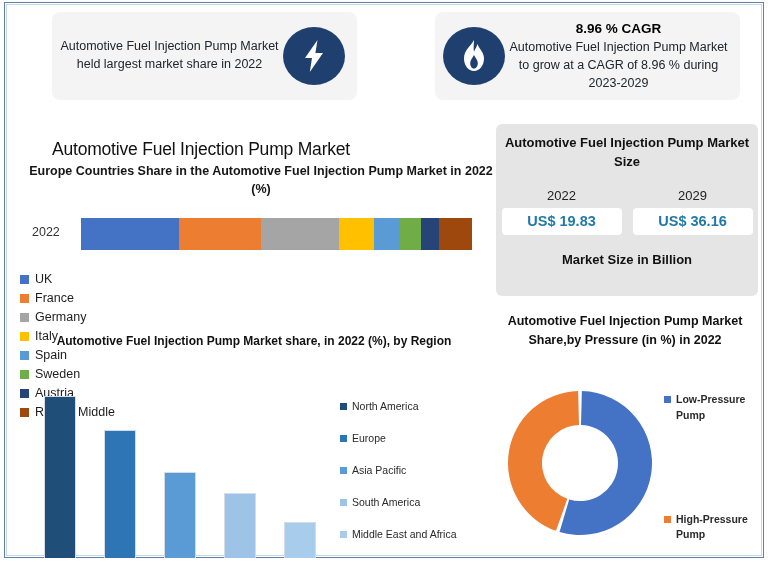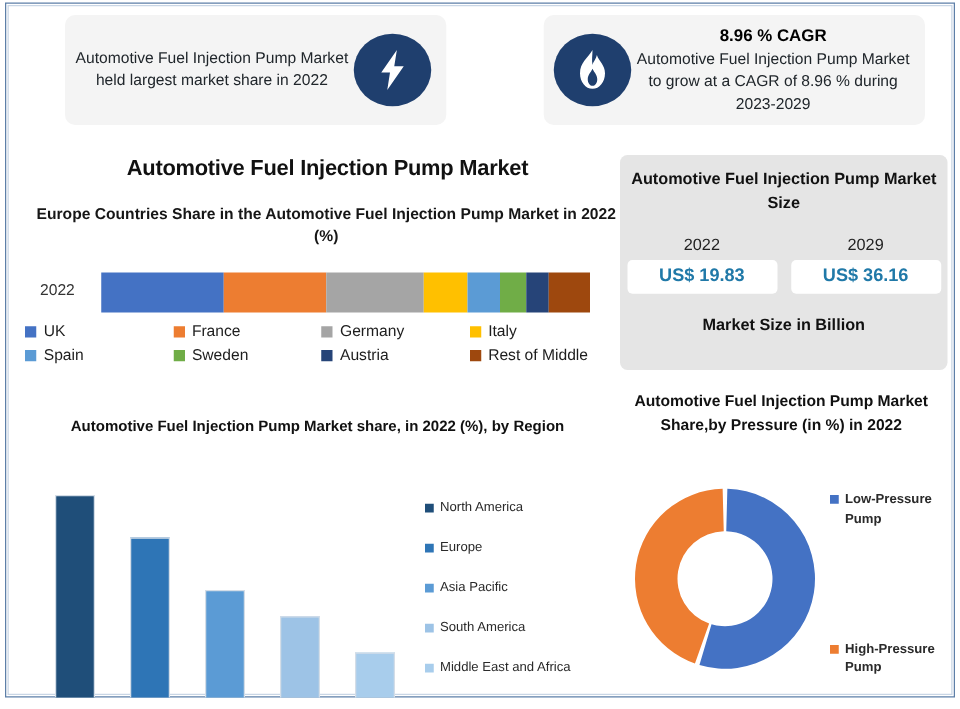--- a/index.html
+++ b/index.html
@@ -90,27 +90,26 @@
     align-items: center;
     justify-content: center;
     flex: 0 0 auto;
   }
   .badge svg { display: block; }
 
   
   #main-title {
     position: absolute;
     left: 52px;
-    top: 124px;
+    top: 139px;
     width: 420px;
     font-size: 17.5px;
-    font-weight: bold;
+    font-weight: normal;
     color: #111;
     letter-spacing: -0.2px;
-    text-align: center;
   }
 
   
   #europe-title {
     position: absolute;
     left: 28px;
     top: 162px;
     width: 466px;
     text-align: center;
     font-size: 12.5px;
@@ -138,24 +137,25 @@
     top: 0px;
     width: 391px;
     height: 32px;
     display: flex;
   }
   #stacked-bar .seg { height: 100%; }
 
   #europe-legend {
     position: absolute;
     left: 20px;
-    top: 258px;
+    top: 272px;
     width: 474px;
     display: flex;
     flex-wrap: wrap;
+    flex-direction: column;
   }
   #europe-legend .lg {
     width: 25%;
     display: flex;
     align-items: center;
     font-size: 12.5px;
     color: #1d1d1d;
     margin-bottom: 5px;
   }
   #europe-legend .sw {

